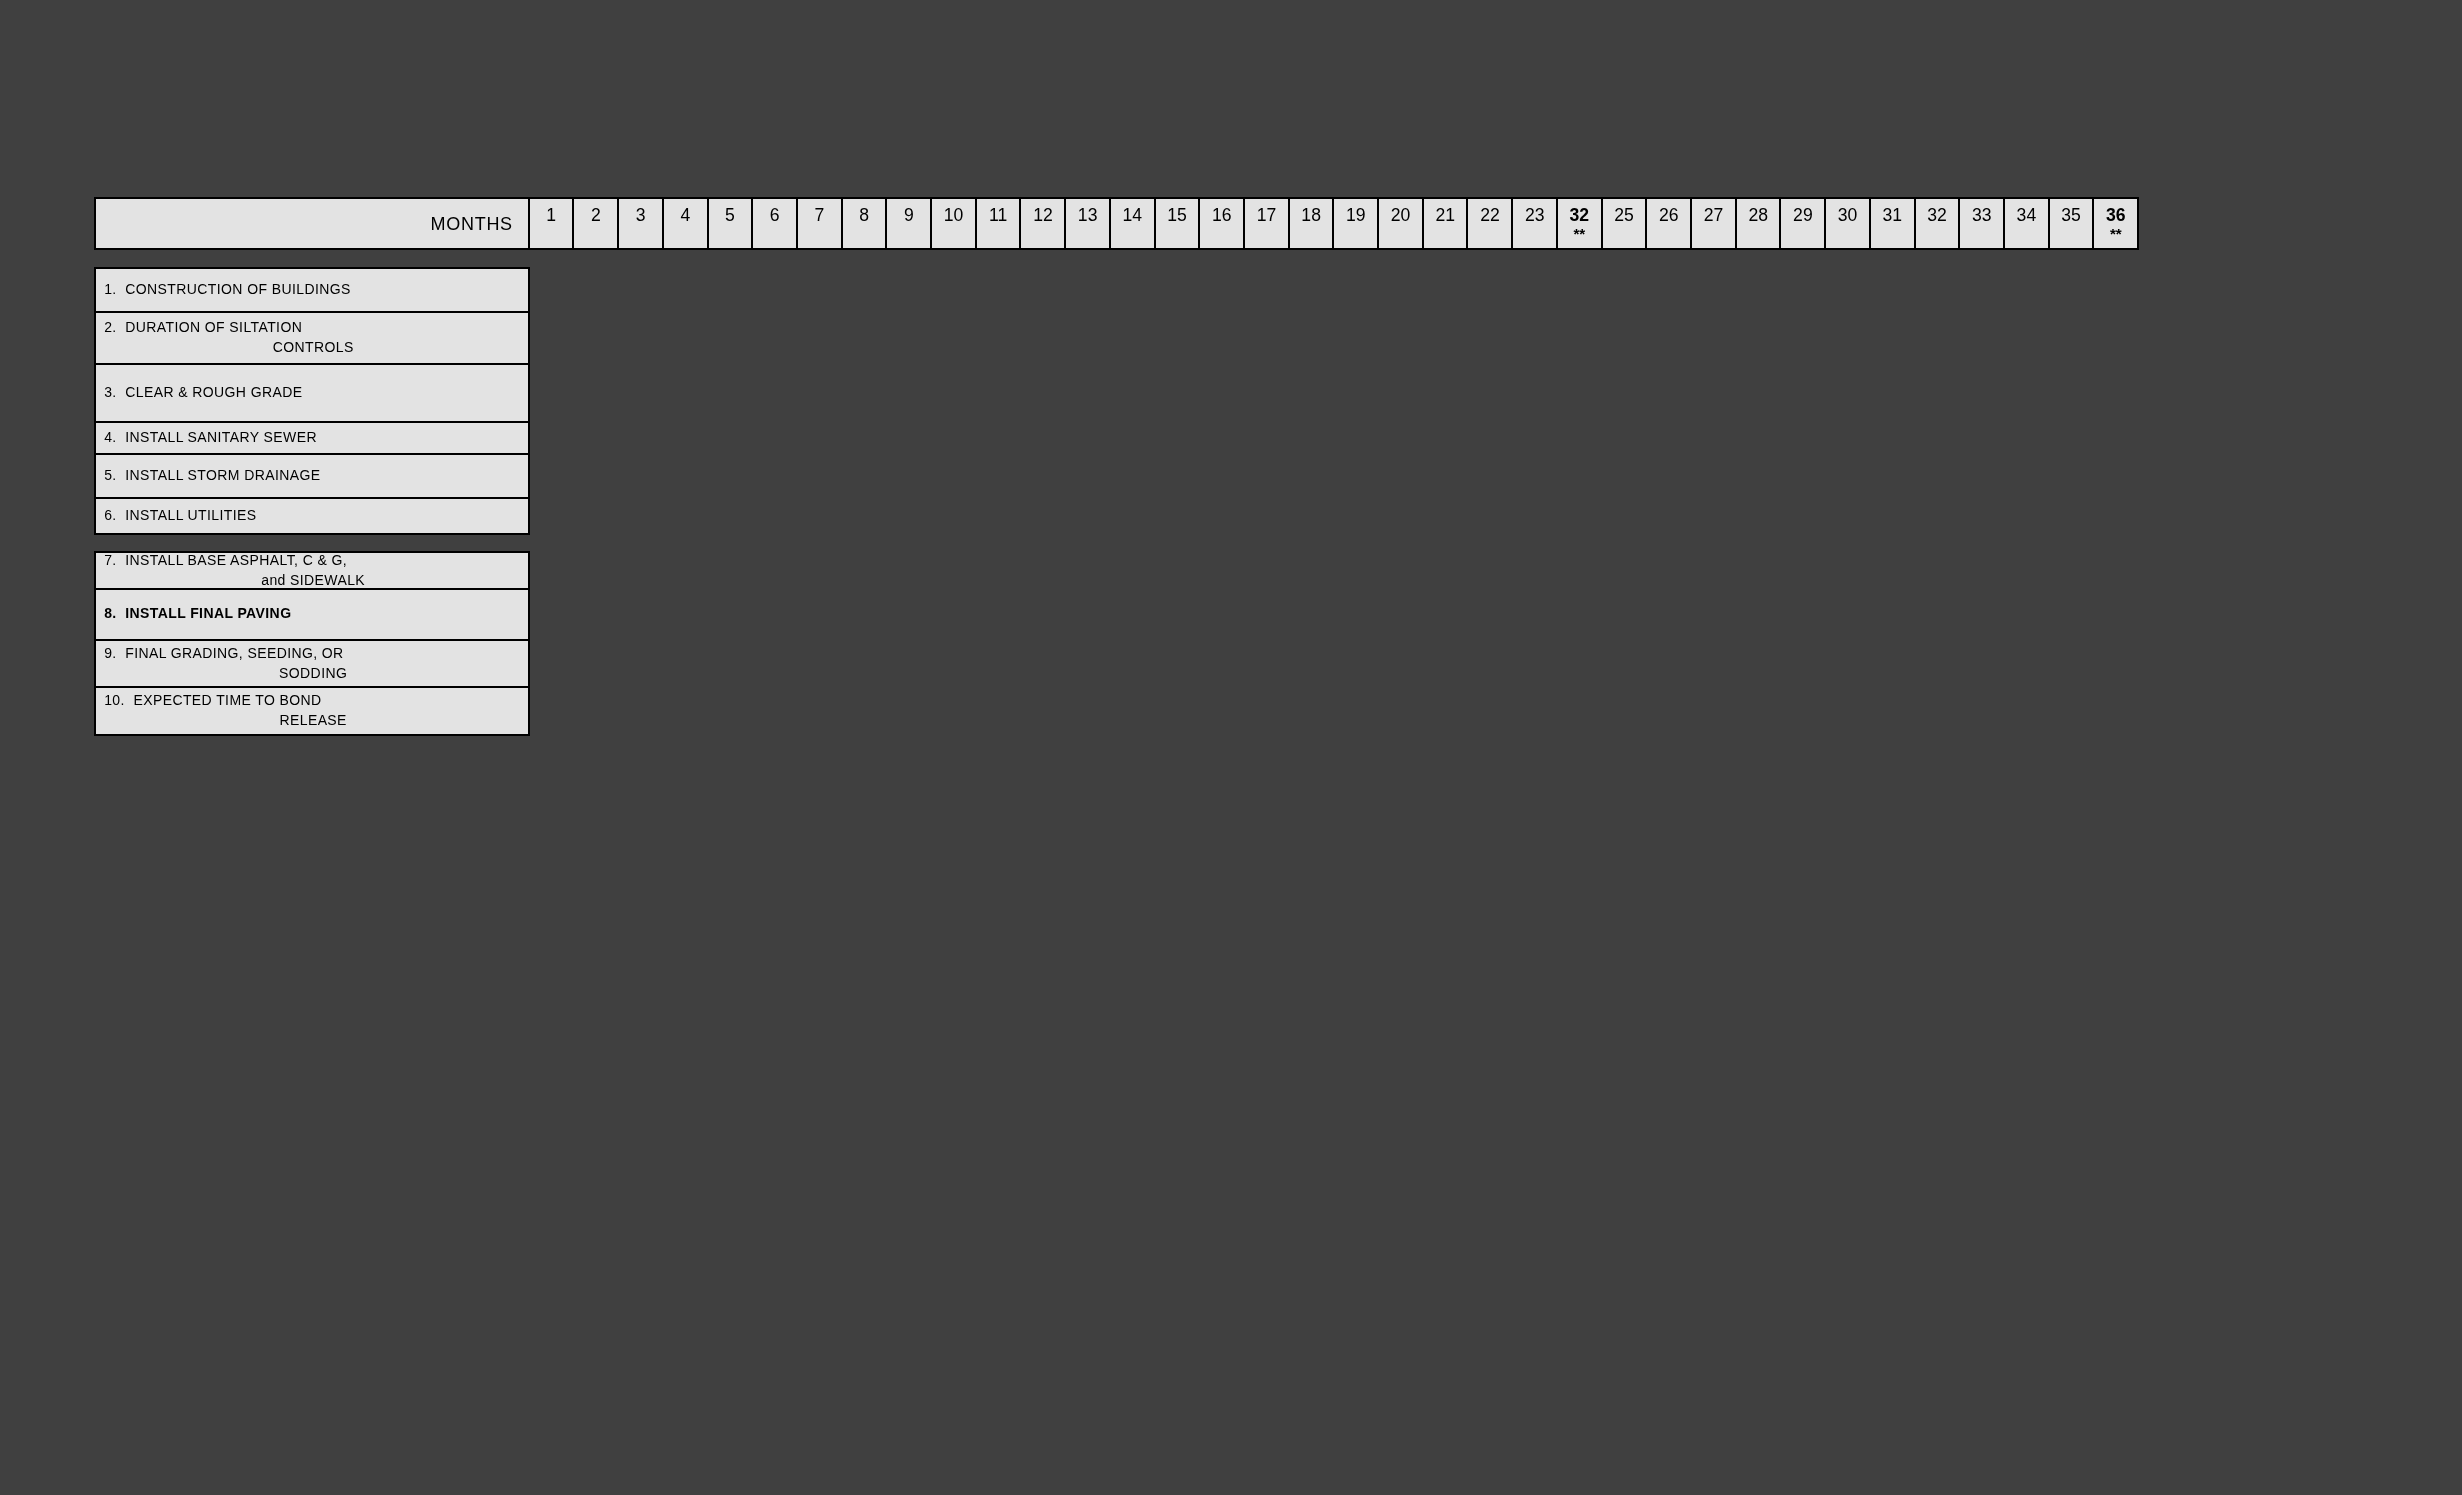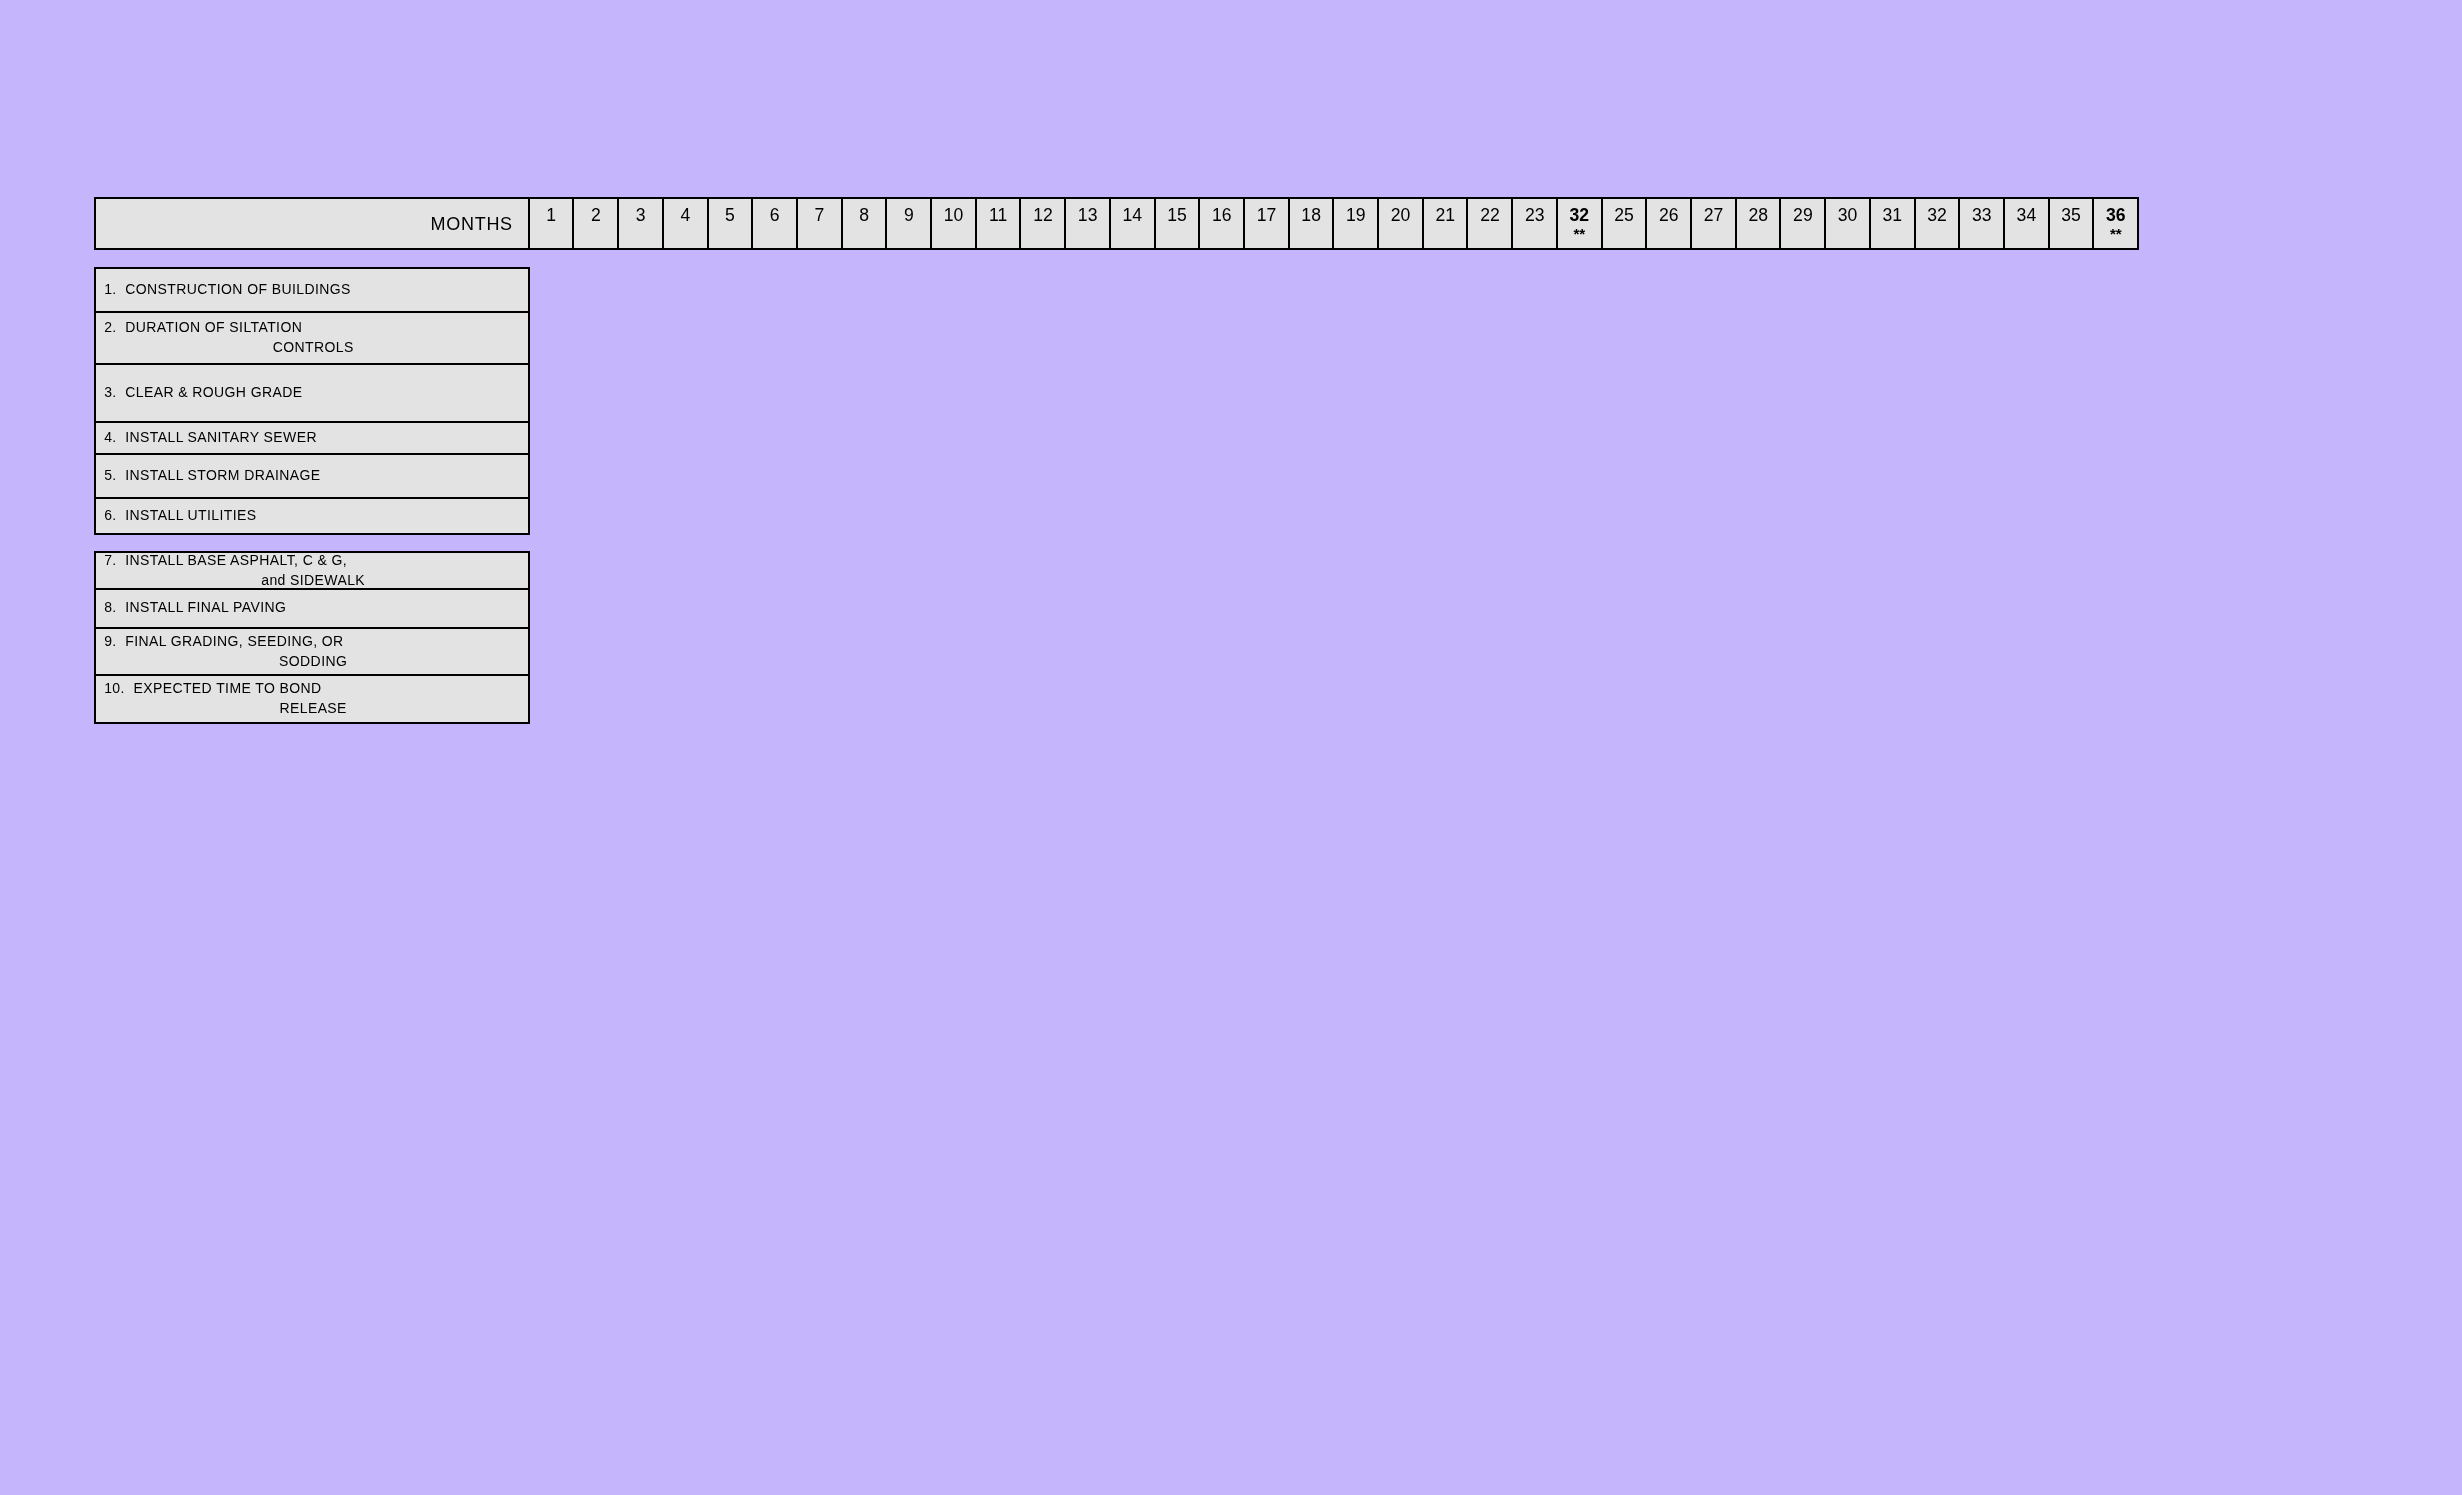--- a/index.html
+++ b/index.html
@@ -16,21 +16,21 @@
     font-family: "Liberation Sans", sans-serif;
     -webkit-font-smoothing: antialiased;
   }
 
   #sheet {
     position: absolute;
     left: 0;
     top: 0;
     width: 2462px;
     height: 1495px;
-    background: #c4b5fd;
+    background: #404040;
   }
 
   
   #header-row {
     position: absolute;
     left: 94px;
     top: 197px;
     height: 53px;
     display: flex;
     align-items: stretch;
@@ -127,21 +127,21 @@
   }
 
   
   .h-r1  { height: 46px; }
   .h-r2  { height: 55px; }
   .h-r3  { height: 60px; }
   .h-r4  { height: 34px; }
   .h-r5  { height: 46px; }
   .h-r6  { height: 38px; }
   .h-r7  { height: 39px; margin-top: 19px; }
-  .h-r8  { height: 41px; }
+  .h-r8  { height: 53px; font-weight: bold; }
   .h-r9  { height: 50px; }
   .h-r10 { height: 50px; }
 </style>
 </head>
 <body>
 
 <div id="sheet">
 
   <div id="header-row">
     <div class="hdr-cell" id="months-label-cell">

